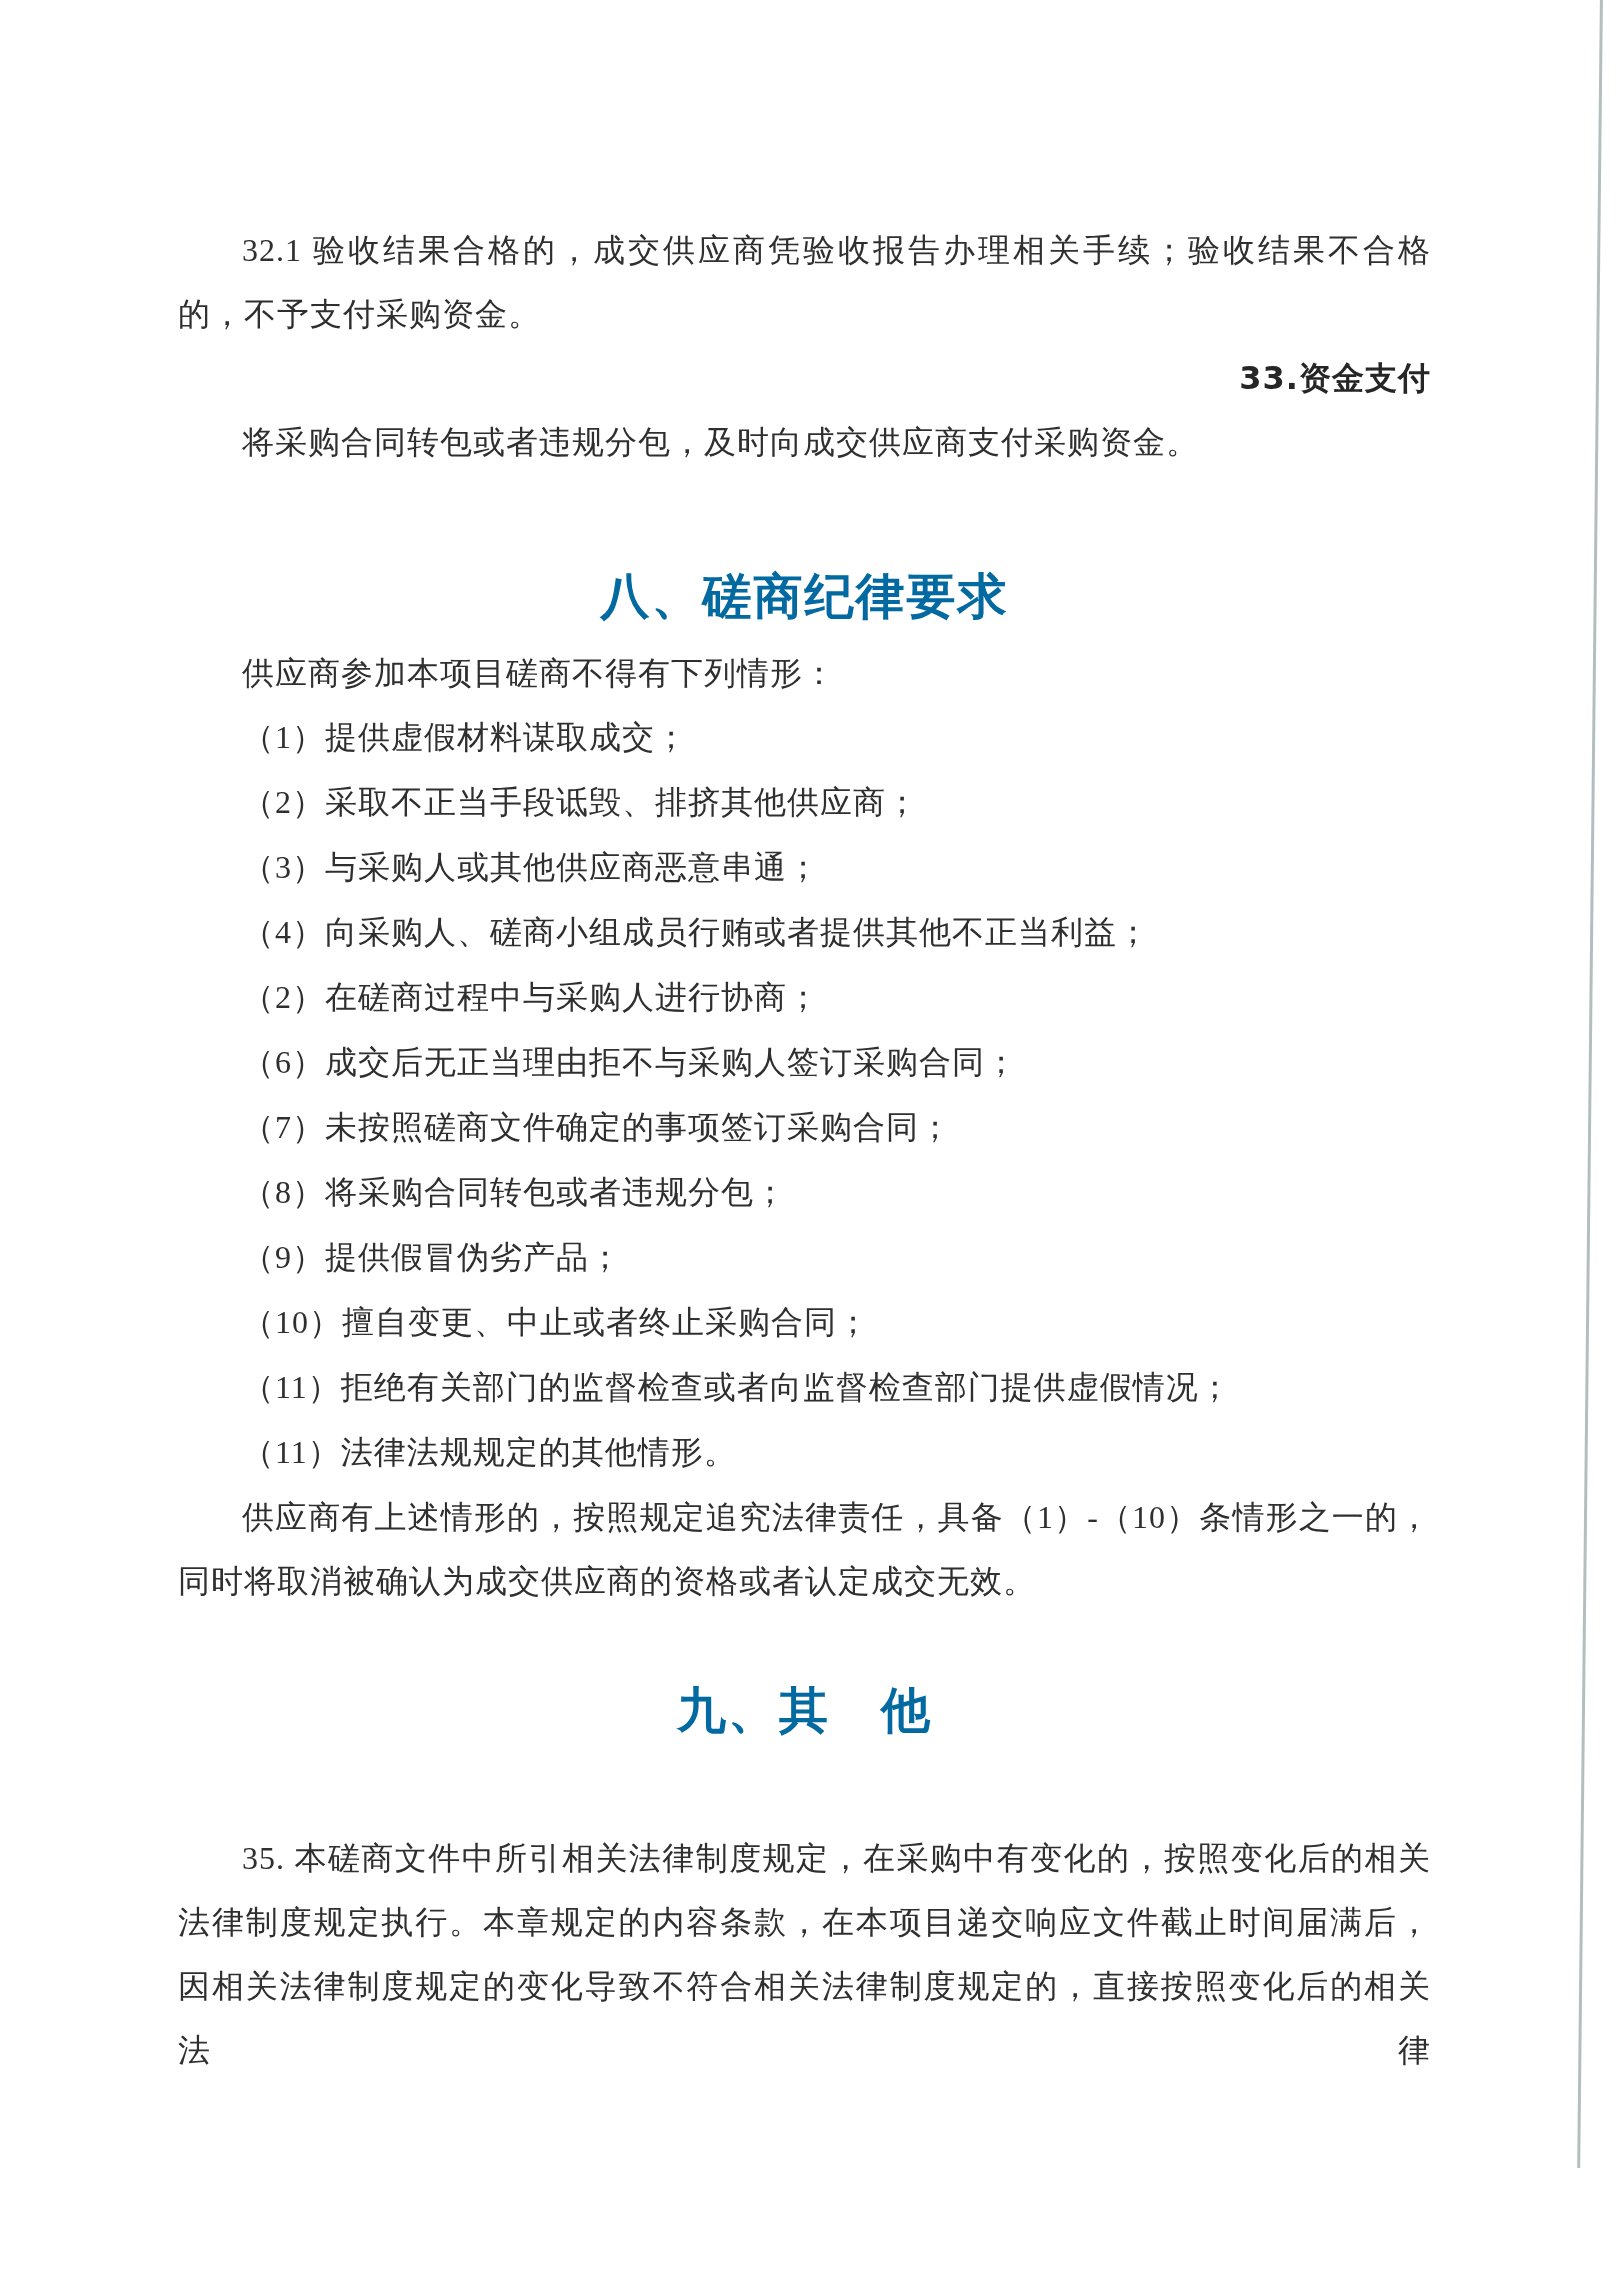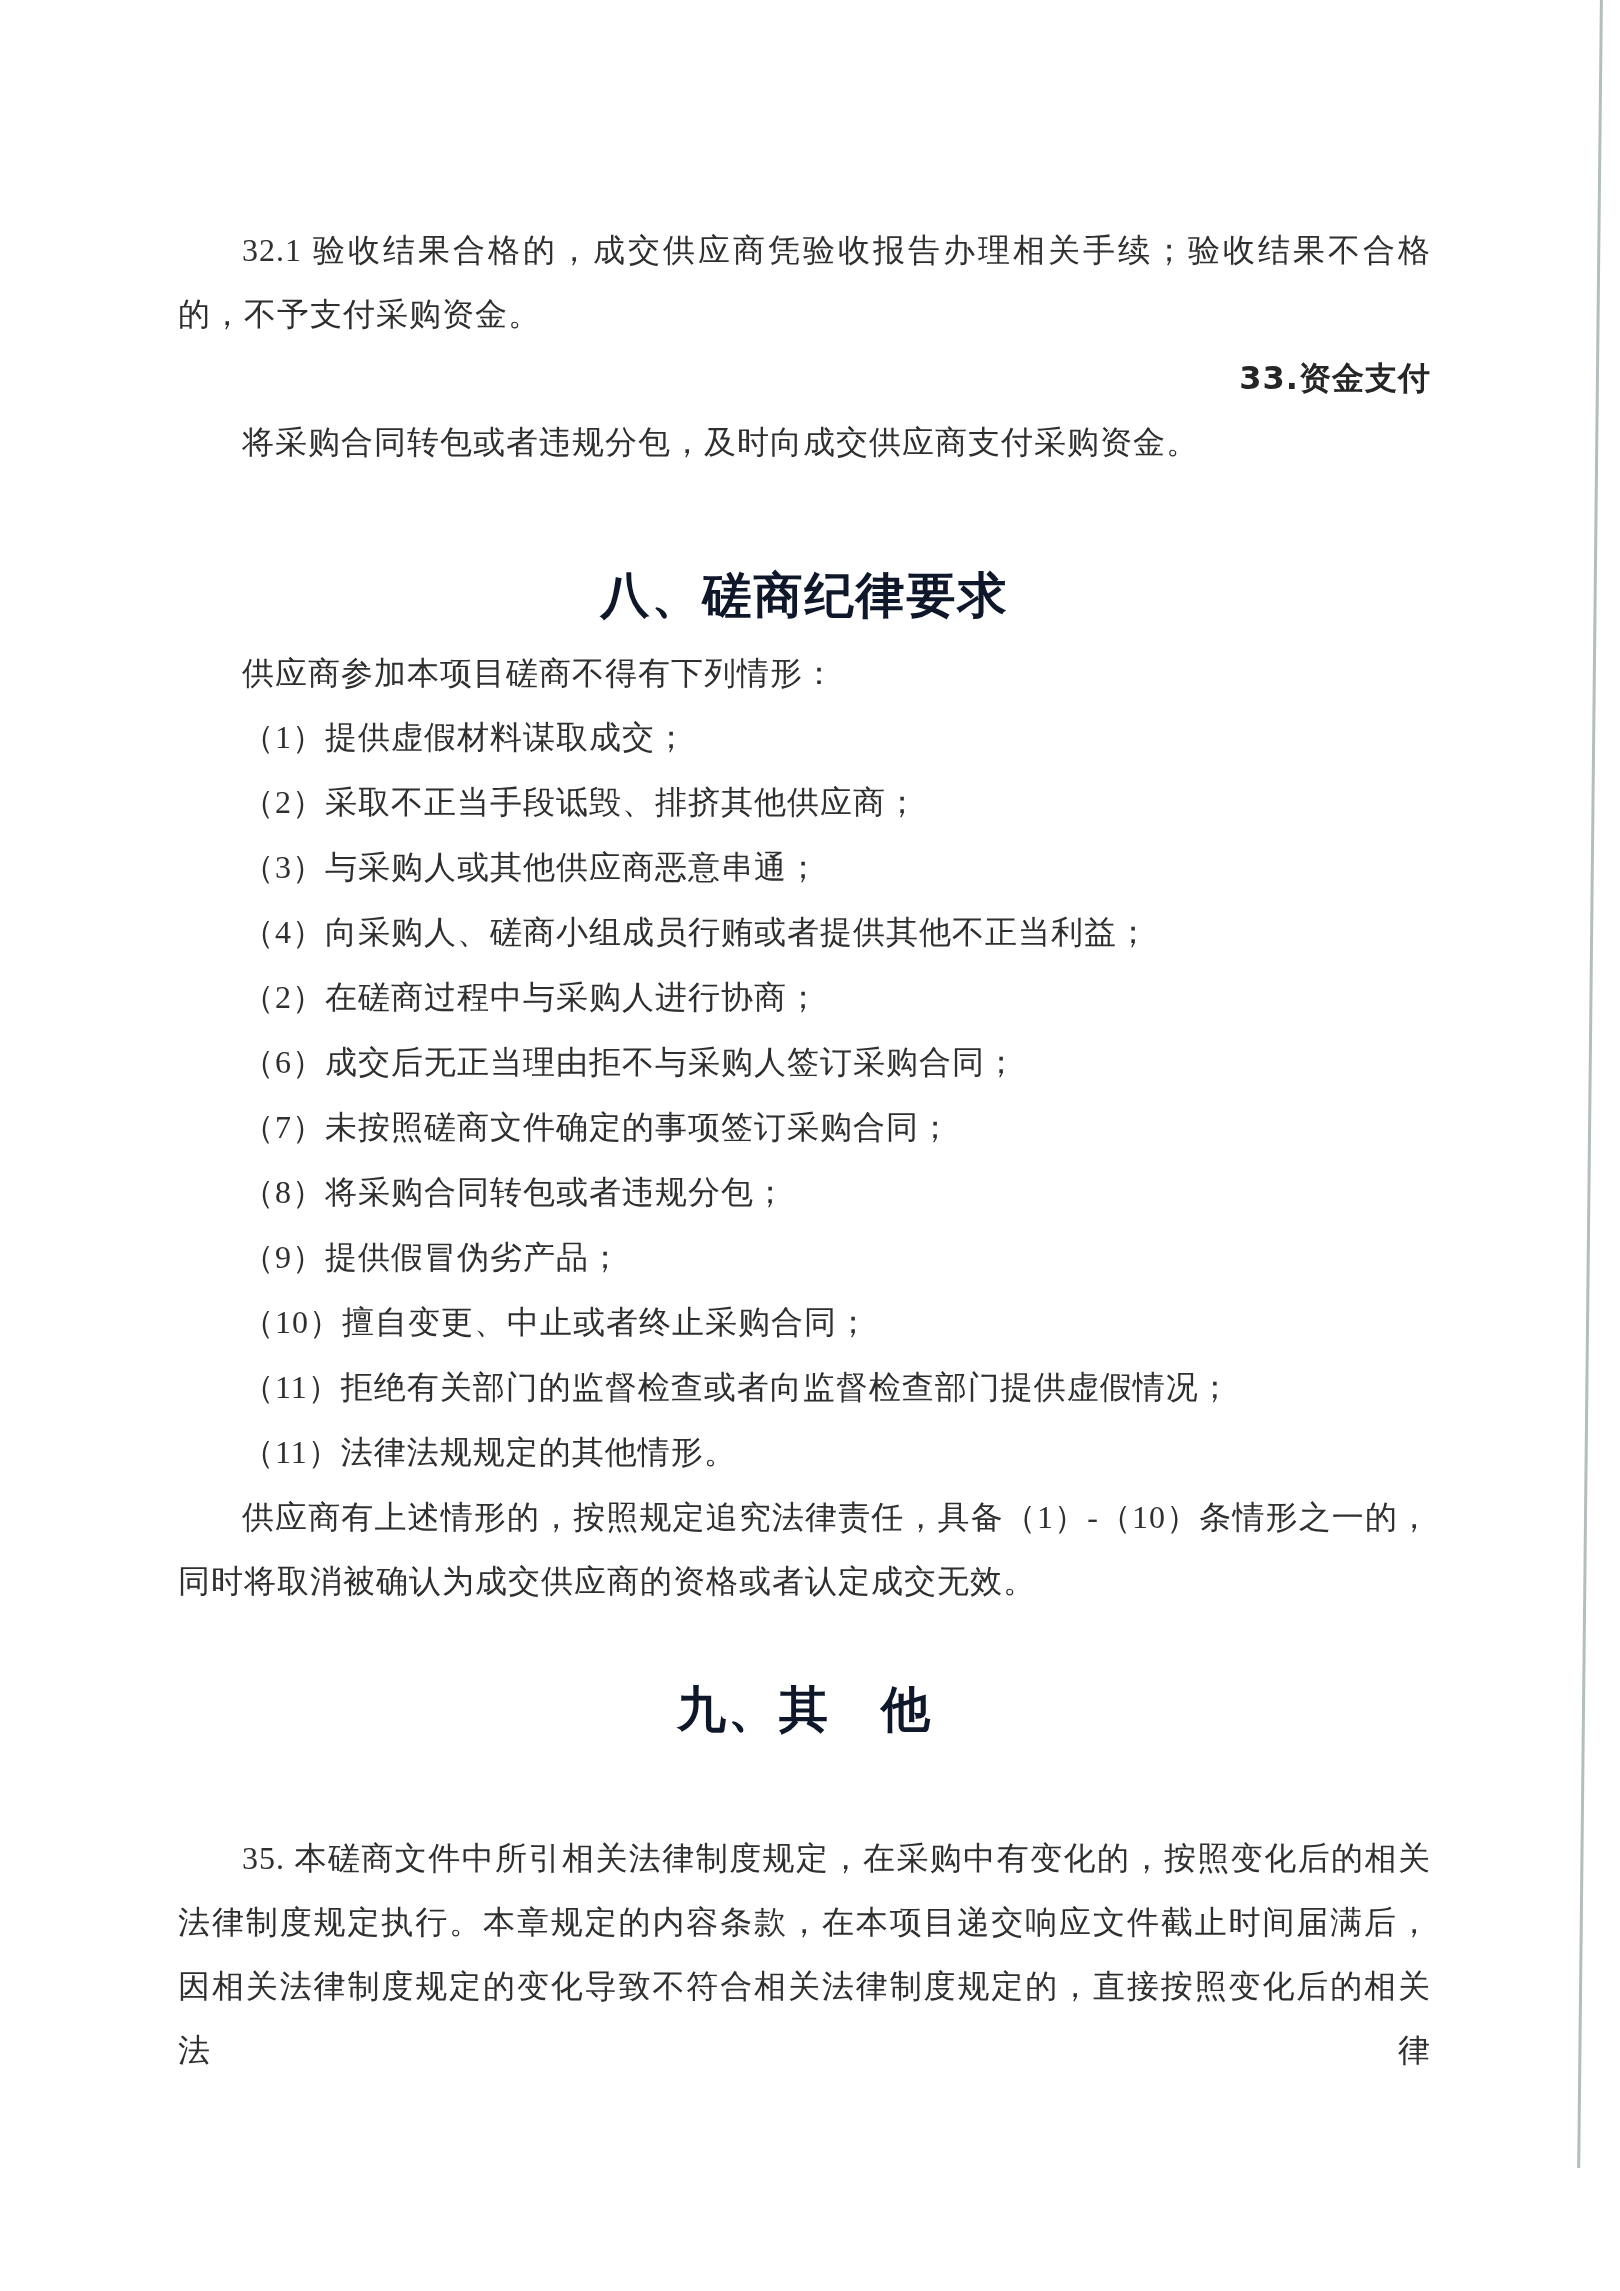--- a/index.html
+++ b/index.html
@@ -41,27 +41,27 @@
     text-align: right;
   }
   .list-item {
     font-size: 32px;
     line-height: 65px;
     text-indent: 64px;
     letter-spacing: 1px;
     white-space: nowrap;
   }
   .section-heading {
-    font-family: Liberation Serif, serif;
+    font-family: Liberation Sans, sans-serif;
     font-weight: 700;
     font-size: 49px;
     line-height: 78px;
     text-align: center;
     letter-spacing: 2px;
-    color: #0f172a;
+    color: #0369a1;
   }
   .heading-8 { margin-top: 83px; margin-bottom: 5.9px; }
   .heading-9 { margin-top: 58px; }
   .clause-35 { margin-top: 77px; }
   .page-number {
     position: absolute;
     top: 2207px;
     left: 0;
     width: 1541px; 
     text-align: center;

